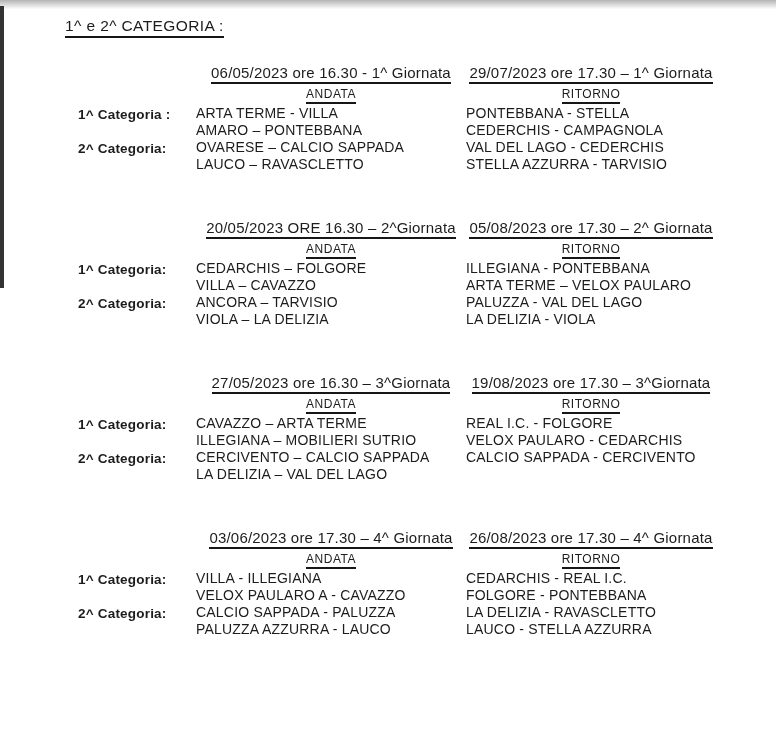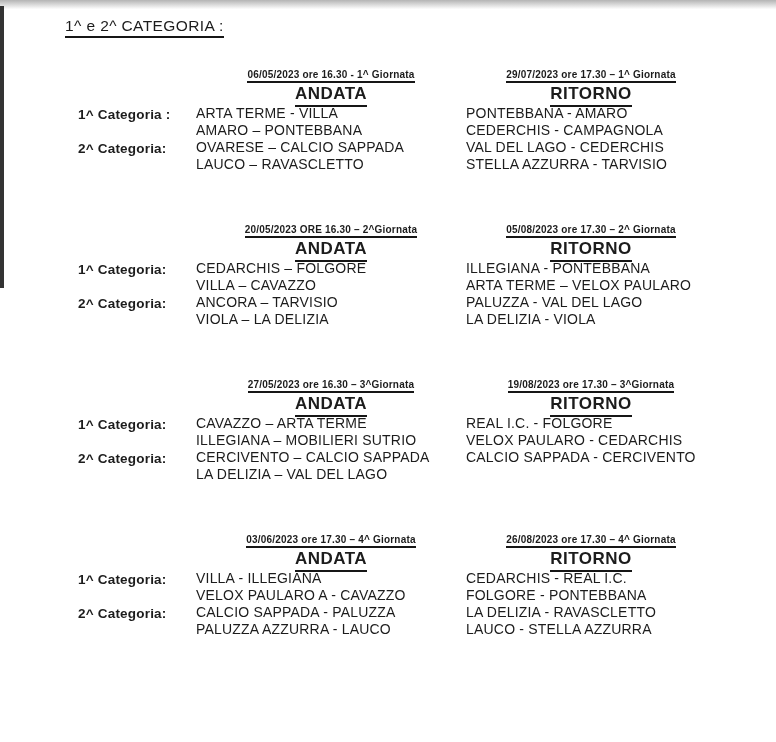--- a/index.html
+++ b/index.html
@@ -41,29 +41,29 @@
   }
   .row{
     display:grid;
     grid-template-columns:196px 270px 250px;
   }
   .cell{min-height:1px;}
   .cell.c{text-align:center;}
   .cell.lab{padding-left:78px;box-sizing:border-box;}
   .hdr{height:20px;}
   .hdrtxt{
-    font-size:10px;
-    font-weight:bold;
+    font-size:15px;
+    font-weight:normal;
     letter-spacing:0.2px;
     white-space:nowrap;
   }
   .leg{height:21px;}
   .legtxt{
-    font-size:17px;
-    font-weight:bold;
+    font-size:12px;
+    font-weight:normal;
     letter-spacing:0.5px;
   }
   .catlab{
     font-size:13.5px;
     font-weight:bold;
     letter-spacing:0.2px;
     white-space:nowrap;
   }
   .m{
     font-size:14px;
@@ -95,21 +95,21 @@
       <div class="cell c"><span class="u legtxt">ANDATA</span></div>
       <div class="cell c"><span class="u legtxt">RITORNO</span></div>
     </div>
     <div class="row block">
       <div class="cell lab"><span class="catlab">1^ Categoria :</span></div>
       <div class="cell">
         <div class="m">ARTA TERME - VILLA</div>
         <div class="m">AMARO – PONTEBBANA</div>
       </div>
       <div class="cell">
-        <div class="m">PONTEBBANA - AMARO</div>
+        <div class="m">PONTEBBANA - STELLA</div>
         <div class="m">CEDERCHIS - CAMPAGNOLA</div>
       </div>
     </div>
     <div class="row block cat2">
       <div class="cell lab"><span class="catlab">2^ Categoria:</span></div>
       <div class="cell">
         <div class="m">OVARESE – CALCIO SAPPADA</div>
         <div class="m">LAUCO – RAVASCLETTO</div>
       </div>
       <div class="cell">

